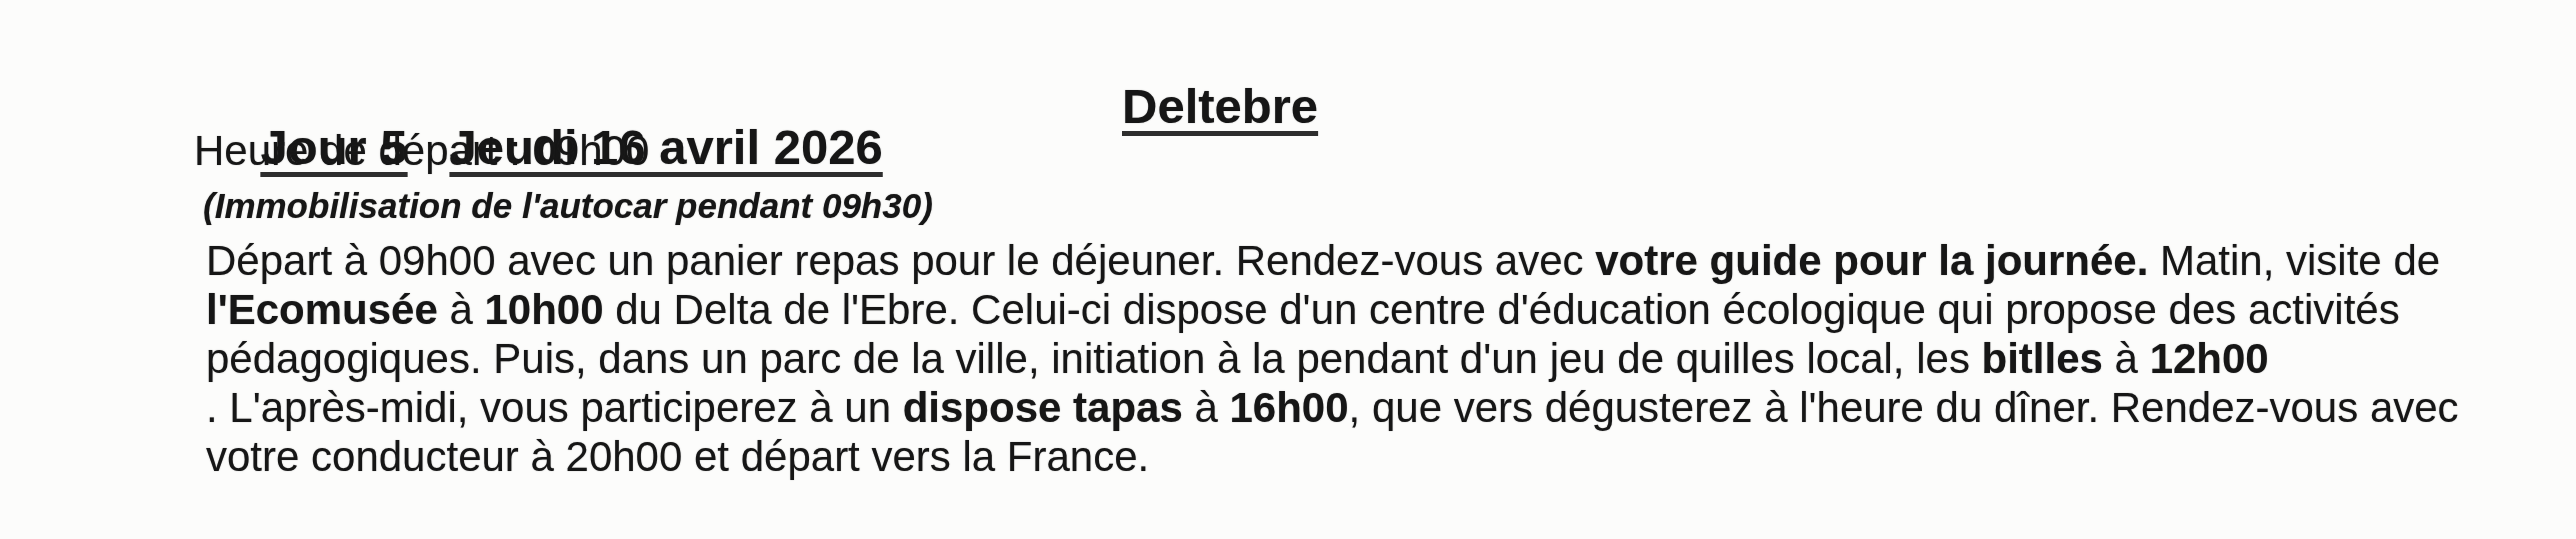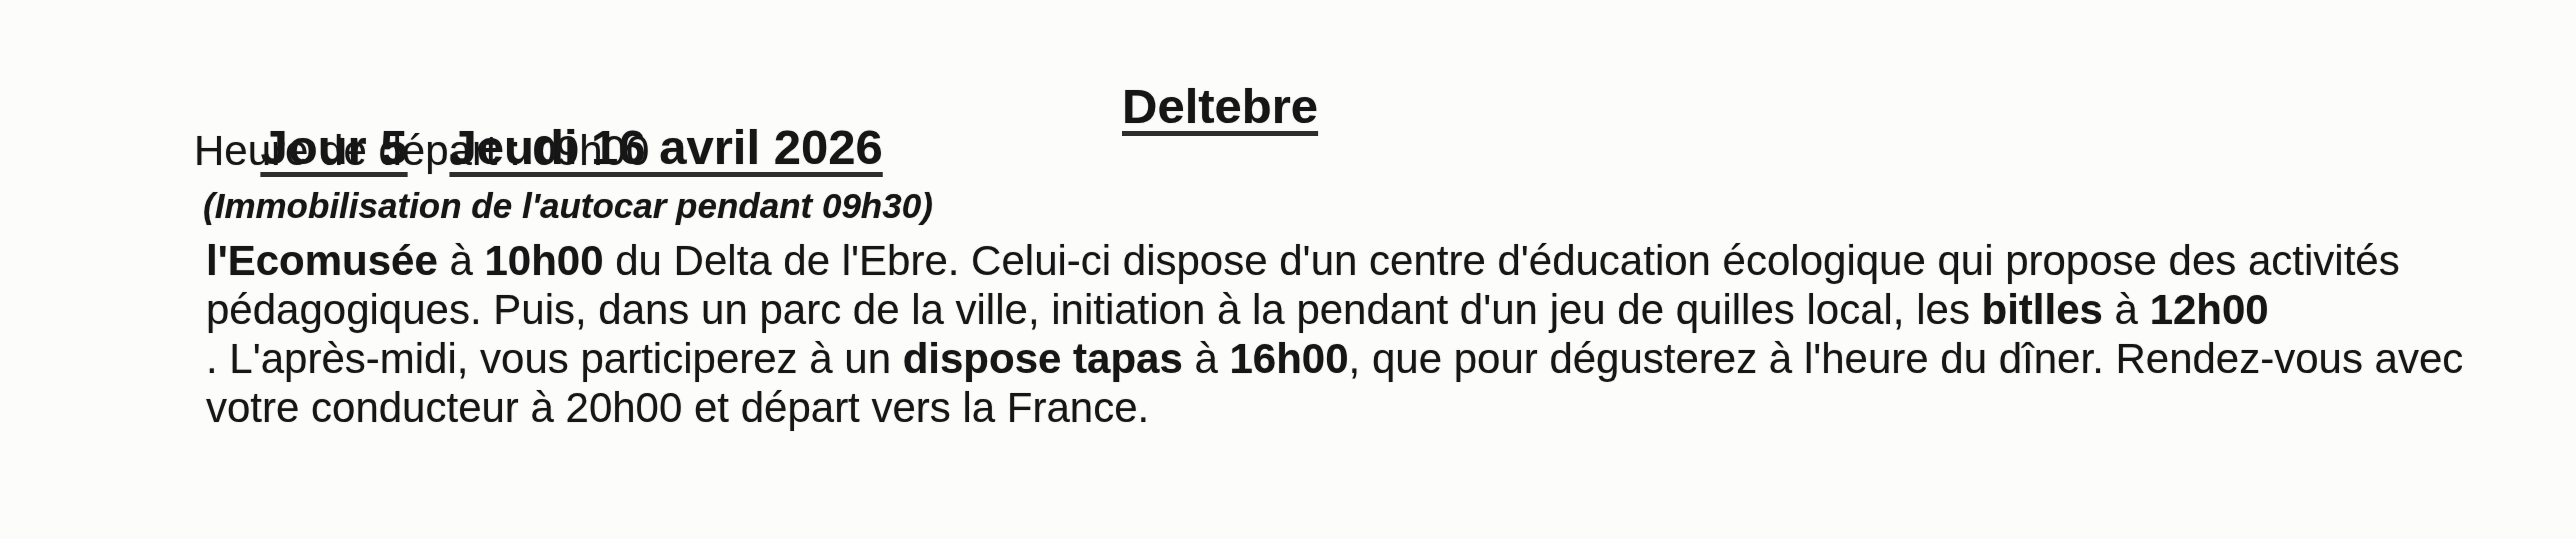--- a/index.html
+++ b/index.html
@@ -84,20 +84,21 @@
 
   <div class="header">
     <span class="u">Jour 5</span><span class="u date">Jeudi 16 avril 2026</span><span class="u location">Deltebre</span>
   </div>
 
   <div class="dep">Heure de départ : 09h00</div>
 
   <div class="note">(Immobilisation de l'autocar pendant 09h30)</div>
 
   <div class="para">
+      <div class="pline"><span class="seg">Départ à 09h00 avec un panier repas pour le déjeuner. Rendez-vous avec </span><span class="seg bold">votre guide pour la journée.</span><span class="seg"> Matin, visite de</span></div>
       <div class="pline"><span class="seg bold">l'Ecomusée</span><span class="seg"> à </span><span class="seg bold">10h00</span><span class="seg"> du Delta de l'Ebre. Celui-ci dispose d'un centre d'éducation écologique qui propose des activités</span></div>
       <div class="pline"><span class="seg">pédagogiques. Puis, dans un parc de la ville, initiation à la pendant d'un jeu de quilles local, les </span><span class="seg bold">bitlles</span><span class="seg"> à </span><span class="seg bold">12h00</span></div>
-      <div class="pline"><span class="seg">. L'après-midi, vous participerez à un </span><span class="seg bold">dispose tapas</span><span class="seg"> à </span><span class="seg bold">16h00</span><span class="seg">, que pour dégusterez à l'heure du dîner. Rendez-vous avec</span></div>
+      <div class="pline"><span class="seg">. L'après-midi, vous participerez à un </span><span class="seg bold">dispose tapas</span><span class="seg"> à </span><span class="seg bold">16h00</span><span class="seg">, que vers dégusterez à l'heure du dîner. Rendez-vous avec</span></div>
       <div class="pline"><span class="seg">votre conducteur à 20h00 et départ vers la France.</span></div>
     </div>
 
 </div>
 
 
 </body></html>

